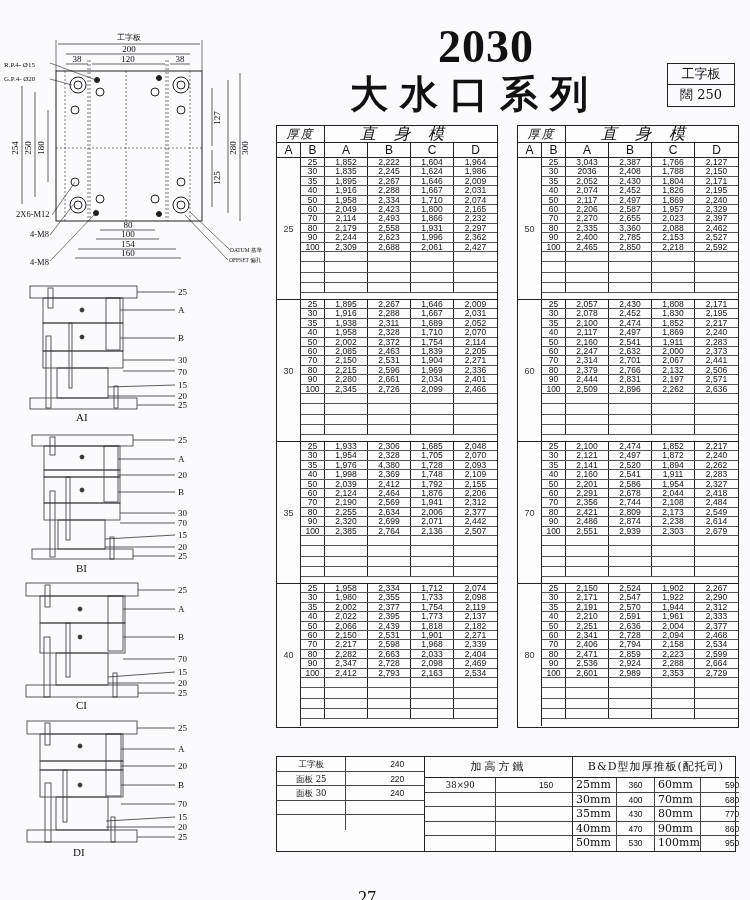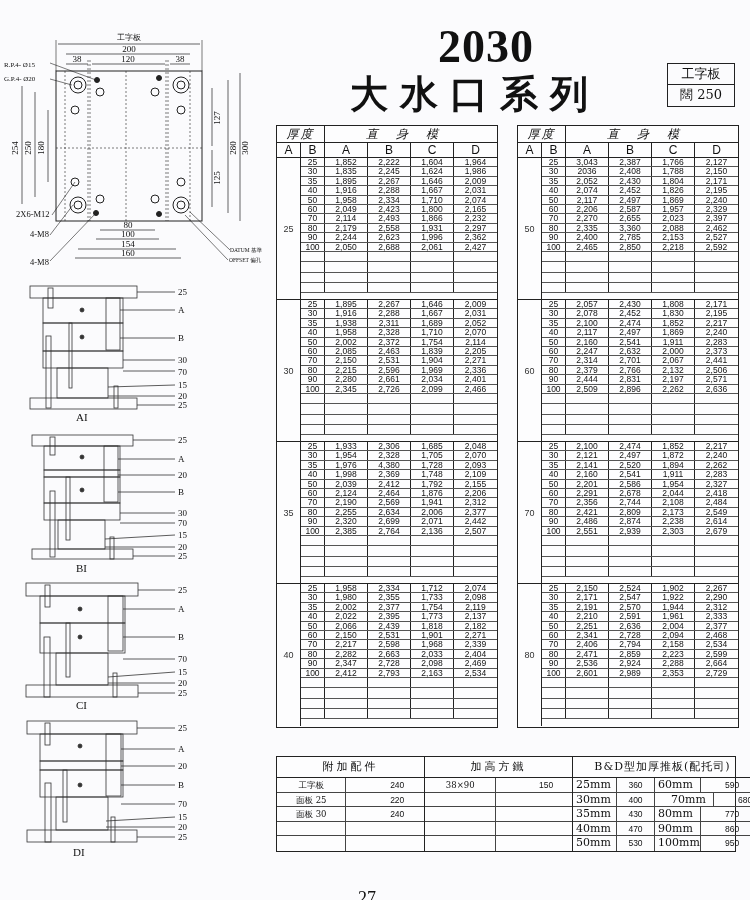--- a/index.html
+++ b/index.html
@@ -13,21 +13,21 @@
   .spec-box { position: absolute; left: 667px; top: 63px; width: 68px; height: 44px; border: 1.5px solid #222; }
   .spec-box div { height: 21px; line-height: 20px; text-align: center; font-family: "DejaVu Serif", serif; font-size: 13px; }
   .spec-box div:first-child { border-bottom: 1px solid #222; }
 
   
   .dtable { position: absolute; border: 1.5px solid #222; background: #fdfdfe; }
   .dtable .hdr1, .dtable .hdr2 { display: flex; border-bottom: 1px solid #222; }
   .dtable .hdr1 { height: 17px; }
   .dtable .hdr2 { height: 15px; }
   .dtable .h-thick { width: 48px; border-right: 1px solid #222; text-align: center; font-family: "DejaVu Serif", serif; font-size: 12px; line-height: 16px; font-style: italic; letter-spacing: 2px; }
-  .dtable .h-mold { flex: 1; text-align: center; font-family: "DejaVu Serif", serif; font-size: 12px; line-height: 16px; letter-spacing: 18px; font-style: italic; }
+  .dtable .h-mold { flex: 1; text-align: center; font-family: "DejaVu Serif", serif; font-size: 16px; line-height: 16px; letter-spacing: 18px; font-style: italic; }
   .dtable .hc { text-align: center; font-size: 12px; line-height: 14px; border-right: 1px solid #222; }
   .dtable .hc:last-child { border-right: none; }
   .cA { width: 24px; } .cB { width: 24px; } .cV { width: 43px; } .cV2 { flex: 1; }
   .group { display: flex; border-bottom: 1.5px solid #222; height: 142px; }
   .group:last-child { border-bottom: none; }
   .group .ga { width: 24px; border-right: 1px solid #222; display: flex; align-items: center; justify-content: center; font-size: 9px; color: #333; }
   .group .rows { flex: 1; display: flex; flex-direction: column; }
   .row { display: flex; height: 9.4px; border-bottom: 0.8px solid #555; font-size: 8.5px; line-height: 9px; }
   .row.blank { height: 10.4px; }
   .row .cB { border-right: 1px solid #222; text-align: center; }
@@ -376,21 +376,21 @@
           </div>
           <div class="row">
             <div class="cB">90</div>
             <div class="cV">2,244</div>
             <div class="cV">2,623</div>
             <div class="cV">1,996</div>
             <div class="cV2">2,362</div>
           </div>
           <div class="row">
             <div class="cB">100</div>
-            <div class="cV">2,050</div>
+            <div class="cV">2,309</div>
             <div class="cV">2,688</div>
             <div class="cV">2,061</div>
             <div class="cV2">2,427</div>
           </div>
           <div class="row blank">
             <div class="cB"></div>
             <div class="cV"></div>
             <div class="cV"></div>
             <div class="cV"></div>
             <div class="cV2"></div>
@@ -1154,21 +1154,20 @@
             <div class="cV"></div>
             <div class="cV2"></div>
           </div>
         </div>
       </div>
     </div>
 </div>
 
 <div class="btable">
   <div class="bt-sec" style="width:148px">
-    <div class="bt-head">附加配件</div>
     <div class="bt-rows">
         <div class="bt-row">
           <div class="bt-cell" style="width: 70px;">工字板</div>
           <div class="bt-cell sans" style="width: 78px;">240</div>
         </div>
         <div class="bt-row">
           <div class="bt-cell" style="width: 70px;">面板 25</div>
           <div class="bt-cell sans" style="width: 78px;">220</div>
         </div>
         <div class="bt-row">
@@ -1215,21 +1214,21 @@
     <div class="bt-rows">
         <div class="bt-row">
           <div class="bt-cell mm" style="width: 44px;">25mm</div>
           <div class="bt-cell sans" style="width: 38px;">360</div>
           <div class="bt-cell mm" style="width: 46px;">60mm</div>
           <div class="bt-cell sans" style="width: 38px;">590</div>
         </div>
         <div class="bt-row">
           <div class="bt-cell mm" style="width: 44px;">30mm</div>
           <div class="bt-cell sans" style="width: 38px;">400</div>
-          <div class="bt-cell mm" style="width: 46px; margin-left: 13px;">70mm</div>
+          <div class="bt-cell mm" style="width: 46px;">70mm</div>
           <div class="bt-cell sans" style="width: 38px;">680</div>
         </div>
         <div class="bt-row">
           <div class="bt-cell mm" style="width: 44px;">35mm</div>
           <div class="bt-cell sans" style="width: 38px;">430</div>
           <div class="bt-cell mm" style="width: 46px;">80mm</div>
           <div class="bt-cell sans" style="width: 38px;">770</div>
         </div>
         <div class="bt-row">
           <div class="bt-cell mm" style="width: 44px;">40mm</div>

